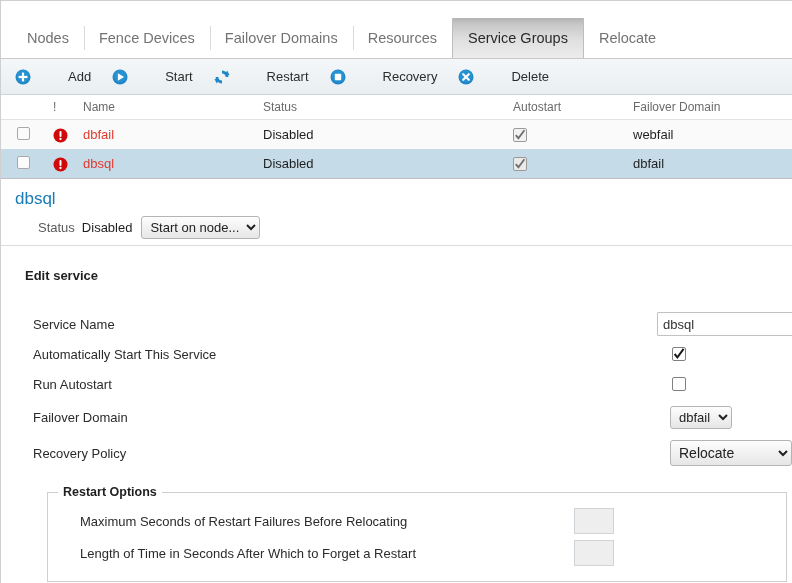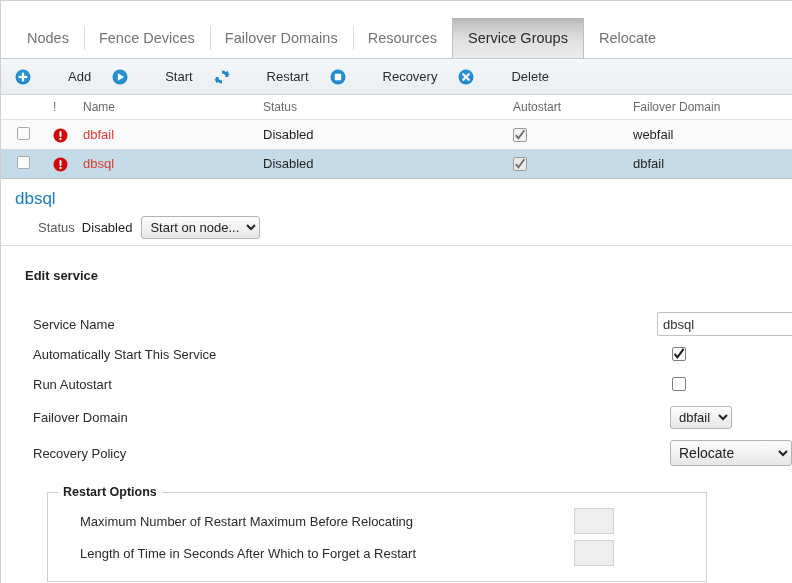--- a/index.html
+++ b/index.html
@@ -224,21 +224,21 @@
   }
   .chk-big {
     width: 14px;
     height: 14px;
     display: inline-block;
   }
 
   
   .restart-fs {
     margin: 14px 0 11px 32px;
-    width: 660px;
+    width: 740px;
     border: 1px solid #cfcfcf;
     padding: 6px 8px 12px 0;
     box-sizing: border-box;
   }
   .restart-fs > legend {
     font-weight: bold;
     font-size: 12.5px;
     color: #1f1f1f;
     padding: 0 5px;
     margin-left: 10px;
@@ -485,21 +485,21 @@
         <select class="btnsel" style="font-size:14px;height:26px;width:122px;">
           <option>Relocate</option>
         </select>
       </span>
     </div>
 
     <fieldset class="restart-fs">
       <legend>Restart Options</legend>
 
       <div class="fs-row">
-        <span class="fs-label">Maximum Number of Restart Maximum Before Relocating</span>
+        <span class="fs-label">Maximum Seconds of Restart Failures Before Relocating</span>
         <span class="fs-box"></span>
       </div>
 
       <div class="fs-row">
         <span class="fs-label">Length of Time in Seconds After Which to Forget a Restart</span>
         <span class="fs-box"></span>
       </div>
 
     </fieldset>
 

